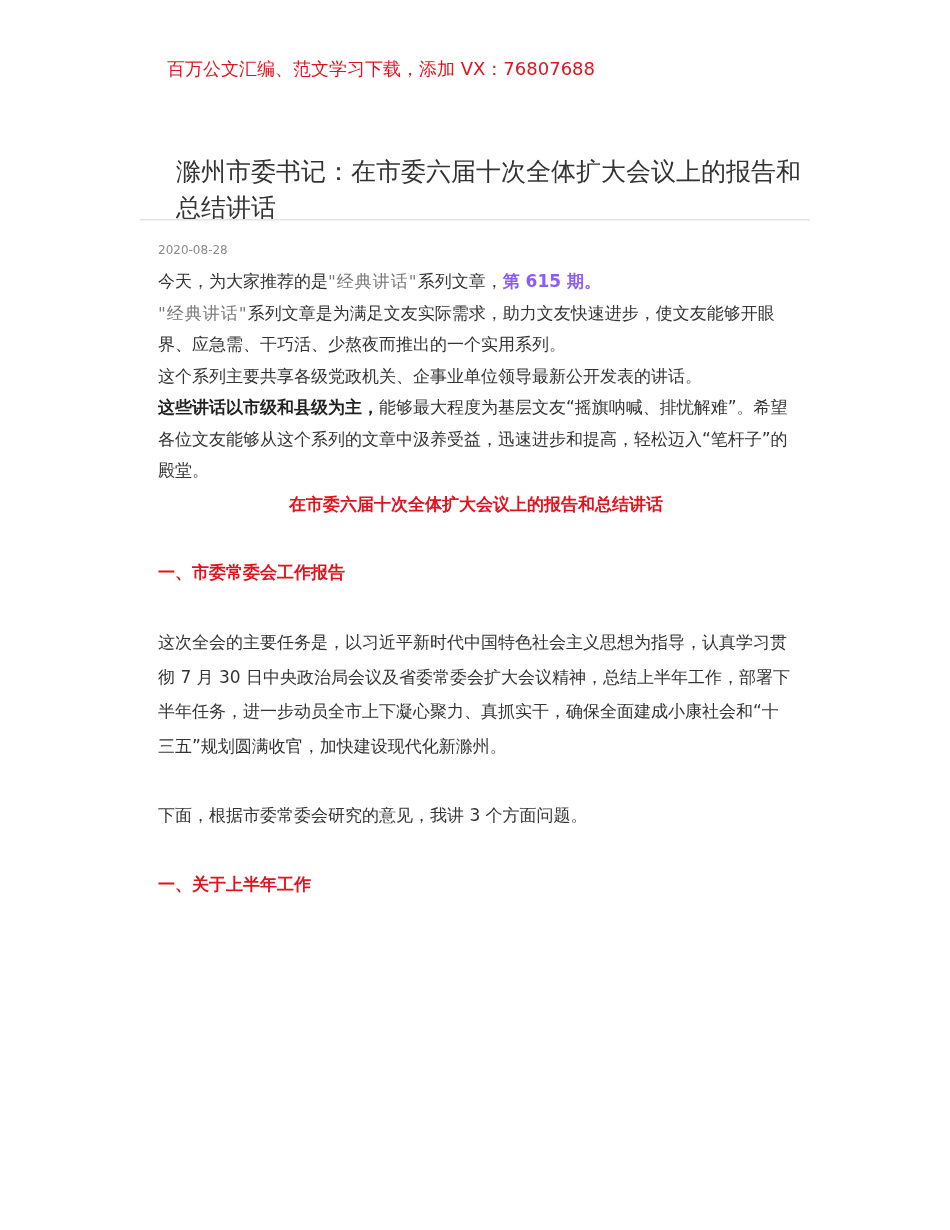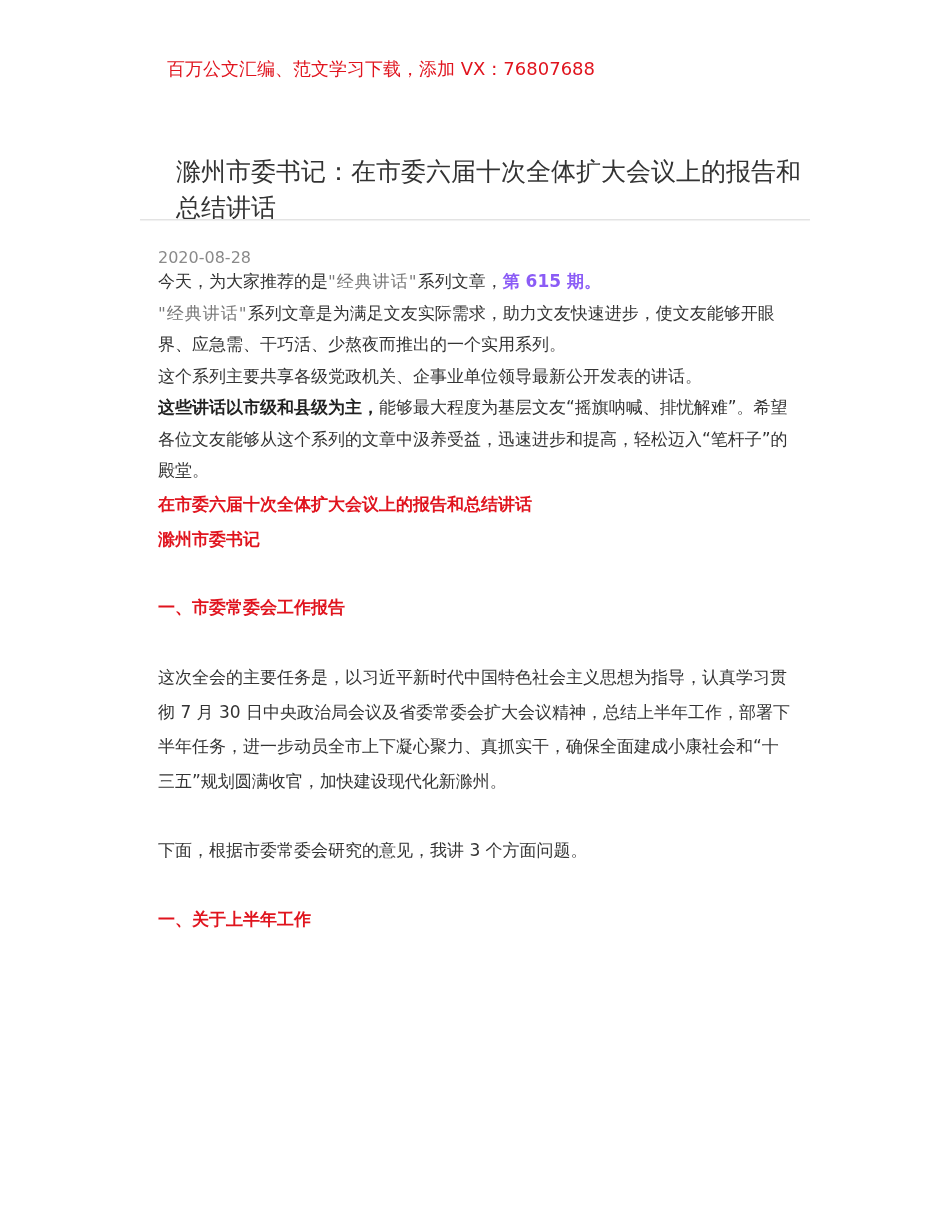--- a/index.html
+++ b/index.html
@@ -40,23 +40,23 @@
       position: absolute;
       top: 219px;
       left: 140px;
       width: 670px;
       height: 1px;
       background: #e3e3e3;
       box-shadow: 0 1px 1px #eeeeee;
     }
     .date {
       position: absolute;
-      top: 246px;
+      top: 238px;
       left: 158px;
-      font-size: 16px;
+      font-size: 12px;
       color: #8a8a8a;
       line-height: 24px;
     }
     .body {
       position: absolute;
       top: 266px;
       left: 158px;
       width: 636px;
       font-size: 17px;
       line-height: 31.5px;
@@ -72,20 +72,21 @@
     }
     .red-bold {
       color: #8b5cf6;
       font-weight: bold;
     }
     .bold {
       font-weight: bold;
       color: #222222;
     }
     .center-red {
+      text-align: center;
       color: #e0141e;
       font-weight: bold;
       font-family: "Liberation Sans", sans-serif;
       font-size: 17px;
       line-height: 35px;
     }
     .section-heading {
       color: #e0141e;
       font-weight: bold;
       font-size: 17px;
@@ -114,21 +115,20 @@
   </p>
   <p>
     <span class="quote-series"> "经典讲话"</span><span>系列文章是为满足文友实际需求，助力文友快速进步，使文友能够开眼界、应急需、干巧活、少熬夜而推出的一个实用系列。</span>
   </p>
   <p>这个系列主要共享各级党政机关、企事业单位领导最新公开发表的讲话。</p>
   <p>
     <span class="bold">这些讲话以市级和县级为主，</span><span>能够最大程度为基层文友“摇旗呐喊、排忧解难”。希望各位文友能够从这个系列的文章中汲养受益，迅速进步和提高，轻松迈入“笔杆子”的殿堂。</span>
   </p>
 
   <div class="center-red">在市委六届十次全体扩大会议上的报告和总结讲话</div>
-  <div class="center-red">滁州市委书记</div>
 
   <div class="gap-1"></div>
   <div class="section-heading para">一、市委常委会工作报告</div>
   <div class="gap-2"></div>
   <p class="para">这次全会的主要任务是，以习近平新时代中国特色社会主义思想为指导，认真学习贯彻 7 月 30 日中央政治局会议及省委常委会扩大会议精神，总结上半年工作，部署下半年任务，进一步动员全市上下凝心聚力、真抓实干，确保全面建成小康社会和“十三五”规划圆满收官，加快建设现代化新滁州。</p>
   <div class="gap-2"></div>
   <p class="para">下面，根据市委常委会研究的意见，我讲 3 个方面问题。</p>
   <div class="gap-2"></div>
   <div class="section-heading para">一、关于上半年工作</div>
 </div>

